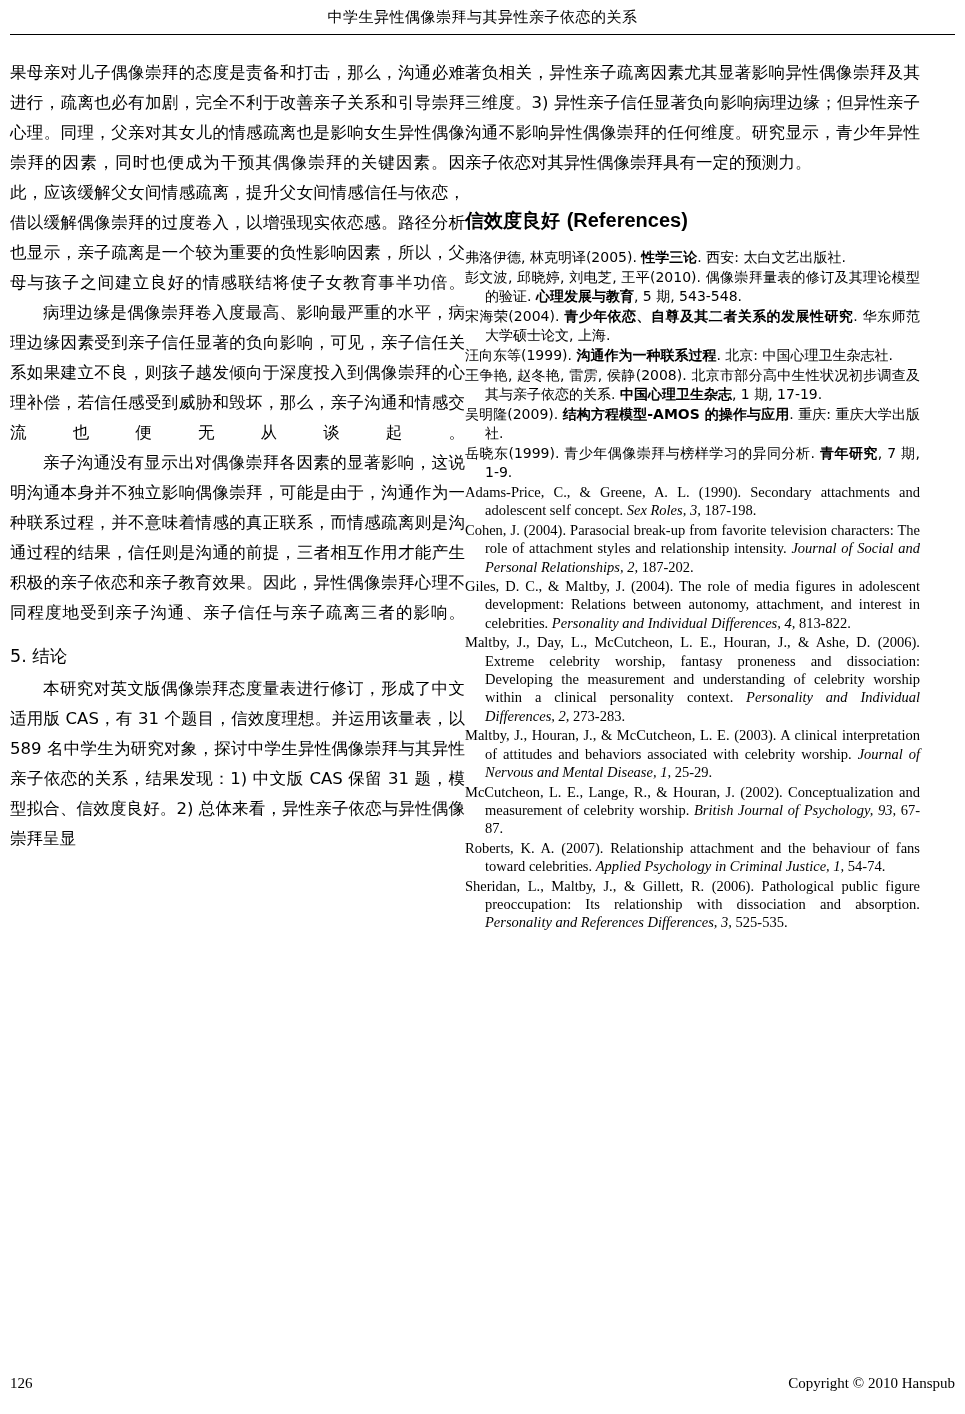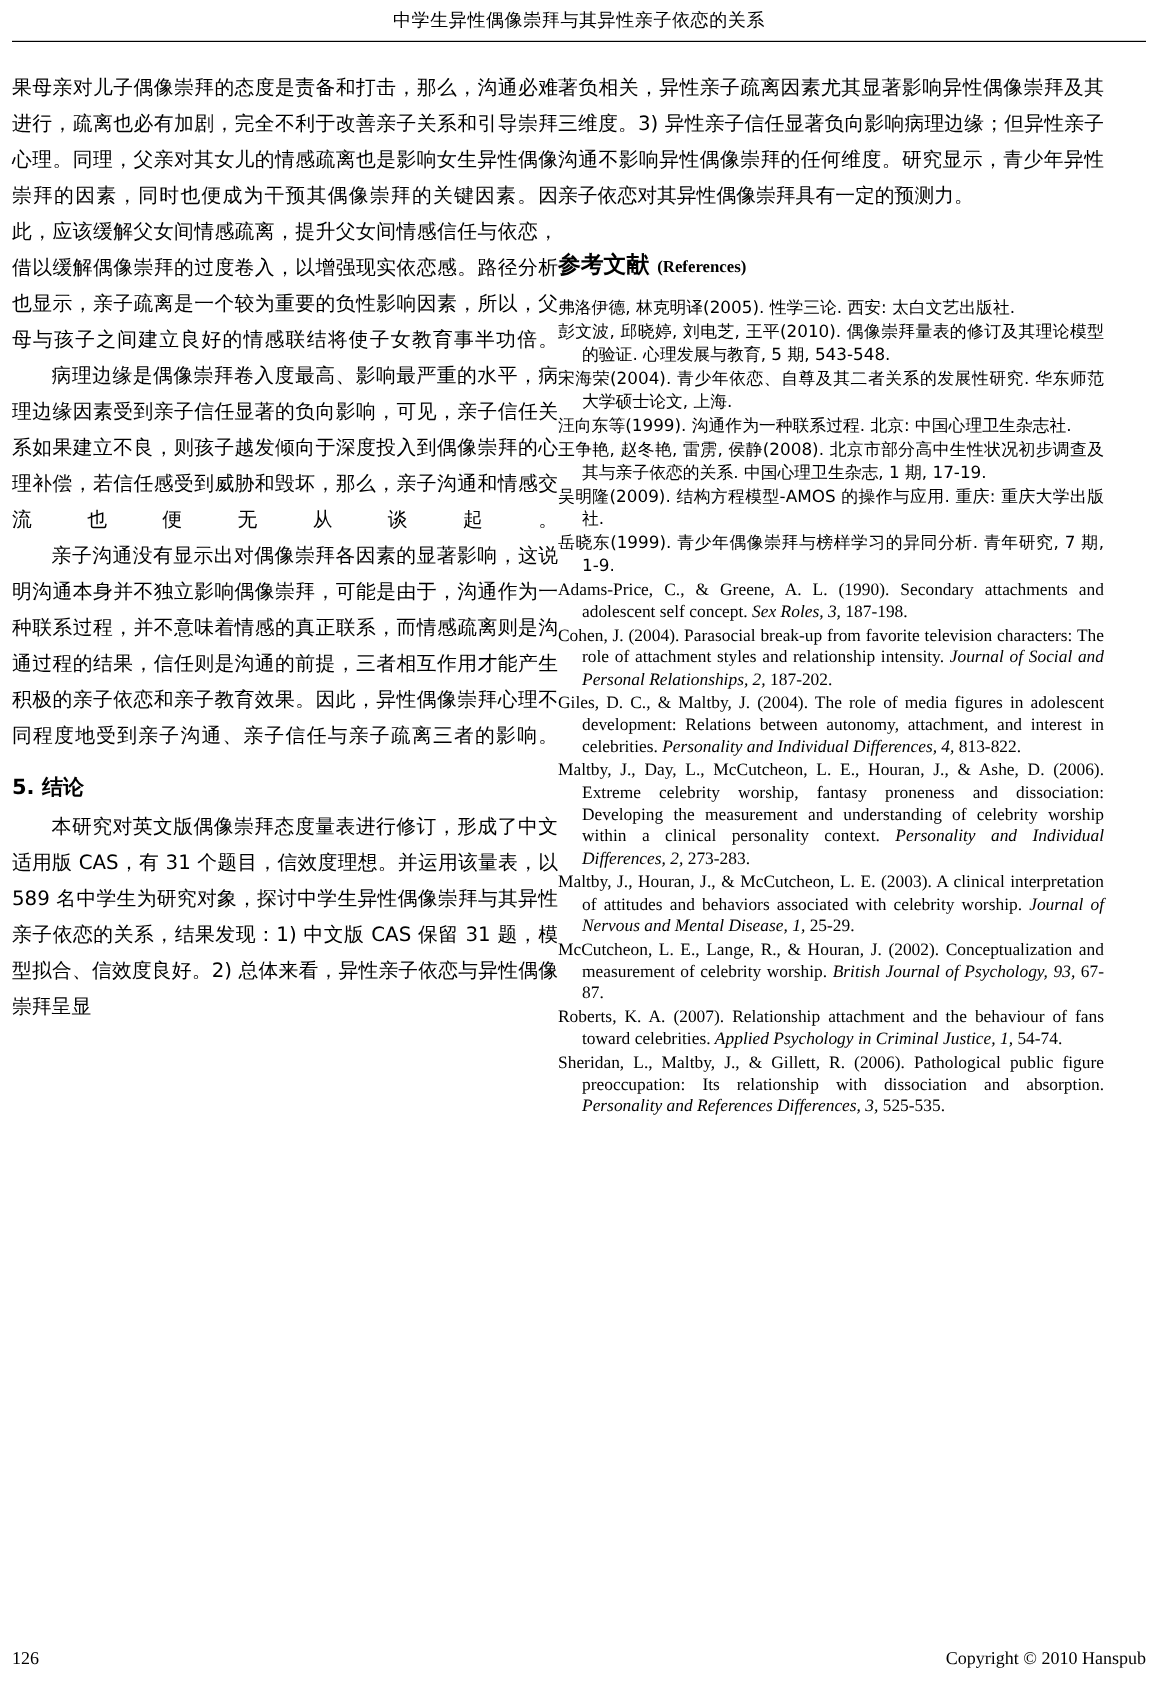--- a/index.html
+++ b/index.html
@@ -61,52 +61,52 @@
     text-align-last: justify;
   }
   .cn.last {
     text-align-last: left;
   }
   .indent {
     text-indent: 2em;
   }
   .sec-head {
     font-family: "DejaVu Sans", sans-serif;
-    font-weight: bold;
+    font-weight: normal;
     font-size: 17.5px;
     margin-top: 16px;
     margin-bottom: 6px;
   }
   .ref-head {
     font-family: "DejaVu Sans", sans-serif;
     font-weight: bold;
     font-size: 19px;
     margin-top: 30px;
     margin-bottom: 14px;
   }
   .ref-head .en {
-    font-family: Liberation Serif, serif;
+    font-family: Liberation Sans, sans-serif;
     font-weight: bold;
-    font-size: 14px;
+    font-size: 20px;
   }
   .ref {
     font-size: 14.5px;
     line-height: 18.4px;
     text-indent: -20px;
     padding-left: 20px;
     text-align: justify;
     margin-bottom: 1px;
   }
   .ref.cnref {
     font-family: "DejaVu Sans", sans-serif;
     font-size: 14px;
     line-height: 19px;
   }
   .ref.cnref b {
-    font-weight: normal;
+    font-weight: bold;
   }
   .ref i {
     font-style: italic;
     margin-top: 36px;
   }
   .footer {
     position: absolute;
     bottom: 22px;
     left: 10px;
     width: 945px;
@@ -135,21 +135,21 @@
       <p class="cn indent">病理边缘是偶像崇拜卷入度最高、影响最严重的水平，病理边缘因素受到亲子信任显著的负向影响，可见，亲子信任关系如果建立不良，则孩子越发倾向于深度投入到偶像崇拜的心理补偿，若信任感受到威胁和毁坏，那么，亲子沟通和情感交流也便无从谈起。</p>
       <p class="cn indent">亲子沟通没有显示出对偶像崇拜各因素的显著影响，这说明沟通本身并不独立影响偶像崇拜，可能是由于，沟通作为一种联系过程，并不意味着情感的真正联系，而情感疏离则是沟通过程的结果，信任则是沟通的前提，三者相互作用才能产生积极的亲子依恋和亲子教育效果。因此，异性偶像崇拜心理不同程度地受到亲子沟通、亲子信任与亲子疏离三者的影响。</p>
       <div class="sec-head">5. 结论</div>
       <p class="cn indent last">本研究对英文版偶像崇拜态度量表进行修订，形成了中文适用版 CAS，有 31 个题目，信效度理想。并运用该量表，以 589 名中学生为研究对象，探讨中学生异性偶像崇拜与其异性亲子依恋的关系，结果发现：1) 中文版 CAS 保留 31 题，模型拟合、信效度良好。2) 总体来看，异性亲子依恋与异性偶像崇拜呈显</p>
     </div>
 
     <div class="col">
       <p class="cn last">著负相关，异性亲子疏离因素尤其显著影响异性偶像崇拜及其三维度。3) 异性亲子信任显著负向影响病理边缘；但异性亲子沟通不影响异性偶像崇拜的任何维度。研究显示，青少年异性亲子依恋对其异性偶像崇拜具有一定的预测力。</p>
 
       <div class="ref-head">
-        <span>参考文献</span>
+        <span>信效度良好</span>
         <span class="en">(References)</span>
       </div>
 
       <div>
         <p class="ref cnref">弗洛伊德, 林克明译(2005). <b>性学三论</b>. 西安: 太白文艺出版社.</p>
         <p class="ref cnref">彭文波, 邱晓婷, 刘电芝, 王平(2010). 偶像崇拜量表的修订及其理论模型的验证. <b>心理发展与教育</b>, 5 期, 543-548.</p>
         <p class="ref cnref">宋海荣(2004). <b>青少年依恋、自尊及其二者关系的发展性研究</b>. 华东师范大学硕士论文, 上海.</p>
         <p class="ref cnref">汪向东等(1999). <b>沟通作为一种联系过程</b>. 北京: 中国心理卫生杂志社.</p>
         <p class="ref cnref">王争艳, 赵冬艳, 雷雳, 侯静(2008). 北京市部分高中生性状况初步调查及其与亲子依恋的关系. <b>中国心理卫生杂志</b>, 1 期, 17-19.</p>
         <p class="ref cnref">吴明隆(2009). <b>结构方程模型-AMOS 的操作与应用</b>. 重庆: 重庆大学出版社.</p>

